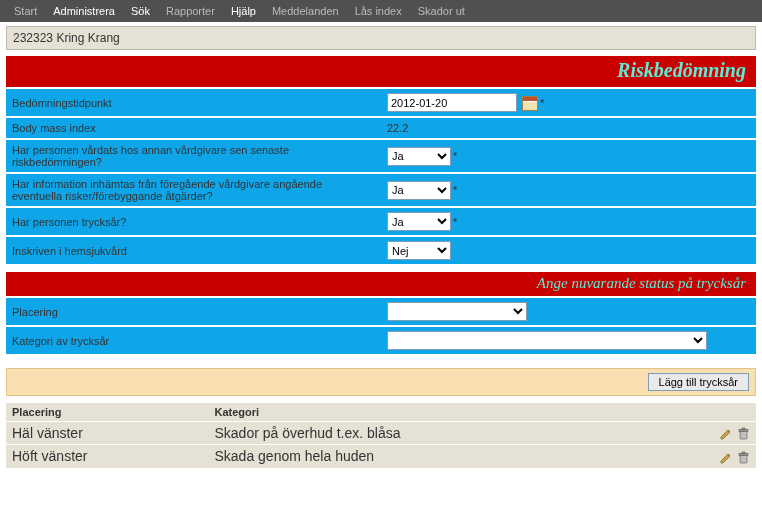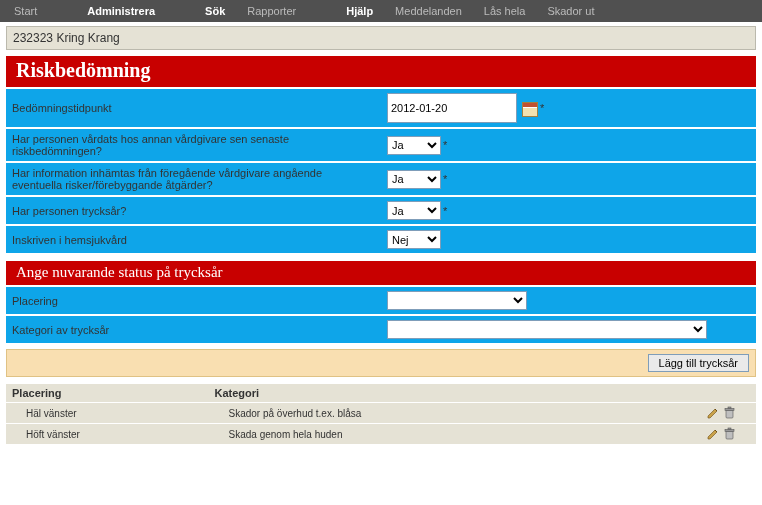--- a/index.html
+++ b/index.html
@@ -9,48 +9,50 @@
     font-size: 11px;
     background: #fff;
     color: #333;
   }
   .topnav {
     background: #505050;
     height: 22px;
     display: flex;
     align-items: center;
     padding: 0 6px;
-    gap: 6px;
+    gap: 0;
   }
   .topnav a {
     color: #bbb;
     text-decoration: none;
     padding: 0 8px;
     font-size: 11px;
   }
-  .topnav a.active { color: #fff; font-weight: bold; margin-left: 28px; }
+  .topnav a.active { color: #fff; font-weight: normal; }
   .page {
     margin: 4px 6px;
   }
   .patient-bar {
     background: #e5e2d5;
     border: 1px solid #bbb9ad;
     padding: 4px 6px;
     font-size: 12px;
   }
   .panel {
     margin: 6px 0 0 0;
   }
   .panel-title {
     background: #c80000;
-    color: #ffffff;
+    color: #5eead4;
     font-weight: bold;
+    font-style: italic;
     font-family: Georgia, 'Times New Roman', serif;
     font-size: 20px;
     padding: 3px 10px 5px 10px;
+    text-align: right;
   }
   .panel-title.small {
     font-size: 15px;
     font-weight: normal;
     padding: 3px 10px 4px 10px;
   }
   table.grid {
     width: 100%;
     border-collapse: separate;
     border-spacing: 0 2px;
@@ -61,32 +63,32 @@
     vertical-align: middle;
     border: 0;
   }
   table.grid td.labelcell { width: 50%; }
   table.grid td.valuecell { width: 50%; }
   input[type=text] {
     font-family: inherit;
     font-size: 11px;
     border: 1px solid #7f9db9;
     padding: 2px 3px;
-    height: 30px;
+    height: 19px;
   }
   select {
     font-family: inherit;
     font-size: 11px;
     border: 1px solid #7f9db9;
     background: #fff;
     height: 19px;
   }
   .date-input { width: 130px; }
   .num-input { width: 130px; }
-  .sel-small { width: 54px; }
+  .sel-small { width: 64px; }
   .sel-wide { width: 140px; }
   .sel-full { width: 320px; }
   .req { margin-left: 2px; }
   .cal-icon {
     display: inline-block;
     width: 16px; height: 15px;
     vertical-align: middle;
     margin-left: 2px;
     background: linear-gradient(#fff 0 35%, #f2e2b0 35% 100%);
     border: 1px solid #a08040;
@@ -96,21 +98,21 @@
     content: "";
     position: absolute;
     top: 0; left: 0; right: 0; height: 4px;
     background: #c05030;
   }
   .action-bar {
     background: #f9dfb1;
     border: 1px solid #e0c284;
     padding: 4px 6px;
     text-align: right;
-    margin-top: 4px;
+    margin-top: 12px;
   }
   .btn {
     font-family: inherit;
     font-size: 11px;
     border: 1px solid #7f9db9;
     background: #eaeaea;
     padding: 2px 10px;
     cursor: pointer;
   }
   table.datagrid {
@@ -121,58 +123,62 @@
   }
   table.datagrid th {
     background: #e5e2d5;
     text-align: left;
     padding: 3px 6px;
     font-weight: bold;
     font-size: 11px;
   }
   table.datagrid td {
     background: #e5e2d5;
-    padding: 3px 20px;
-    font-size: 10px;
+    padding: 3px 6px;
+    font-size: 14px;
   }
   .iconcell { width: 50px; text-align: right; white-space: nowrap; }
   .edit-icon, .del-icon {
     display: inline-block;
     vertical-align: middle;
   }
   .edit-icon svg, .del-icon svg { display: block; }
 </style>
 </head>
 <body>
 
 <div class="topnav">
   <a href="#">Start</a>
   <a href="#" class="active">Administrera</a>
   <a href="#" class="active">Sök</a>
   <a href="#">Rapporter</a>
   <a href="#" class="active">Hjälp</a>
   <a href="#">Meddelanden</a>
-  <a href="#">Lås hela</a>
+  <a href="#">Lås index</a>
   <a href="#">Skador ut</a>
 </div>
 
 <div class="page">
 
   <div class="patient-bar">232323 Kring Krang</div>
 
   <div class="panel">
     <div class="panel-title">Riskbedömning</div>
     <table class="grid">
       <tbody>
           <tr>
         <td class="labelcell">Bedömningstidpunkt</td>
         <td class="valuecell">
           <input type="text" class="date-input" value="2012-01-20" style="">
           <span class="cal-icon"></span><span class="req">*</span>
         </td>
+      </tr>
+      <tr>
+        <td class="labelcell">Body mass index</td>
+        <td class="valuecell">22.2</td>
       </tr>
       <tr>
         <td class="labelcell">Har personen vårdats hos annan vårdgivare sen senaste riskbedömningen?</td>
         <td class="valuecell">
           <select class="sel-small"><option>Ja</option></select><span class="req">*</span>
         </td>
       </tr>
       <tr>
         <td class="labelcell">Har information inhämtas från föregående vårdgivare angående eventuella risker/förebyggande åtgärder?</td>
         <td class="valuecell">

